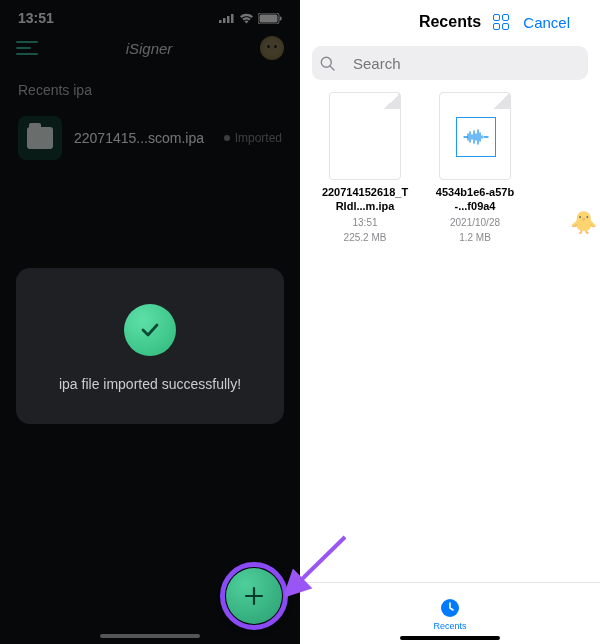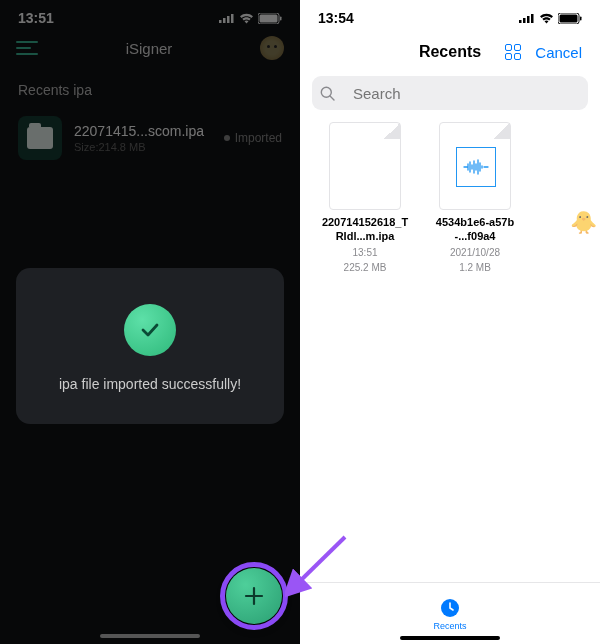--- a/index.html
+++ b/index.html
@@ -12,21 +12,21 @@
   .status-bar { height: 30px; display: flex; align-items: center; justify-content: space-between; padding: 6px 18px 0; font-size: 14px; font-weight: 600; }
   .phone-left .status-bar { color: #fff; }
   .phone-right .status-bar { color: #000; }
   .status-icons { display: flex; align-items: center; gap: 4px; }
 
   
   .nav-left { height: 36px; display: flex; align-items: center; justify-content: space-between; padding: 0 16px; }
   .hamburger { width: 22px; height: 14px; display: flex; flex-direction: column; justify-content: space-between; }
   .hamburger span { display: block; height: 2px; background: #3ab795; border-radius: 2px; }
   .hamburger span:nth-child(2){ width: 70%; }
-  .nav-title { flex:1; text-align:center; color:#ddd; font-size:15px; font-weight:500; }
+  .nav-title { flex:1; text-align:center; color:#ddd; font-size:15px; font-weight:500;font-style:italic; }
   .avatar { width:24px; height:24px; border-radius:50%; background:radial-gradient(circle,#e7d38b 40%,#d4b66a 70%); position:relative; opacity:.6;}
   .avatar::before,.avatar::after{content:'';position:absolute;width:3px;height:3px;background:#333;border-radius:50%;top:9px;}
   .avatar::before{left:7px;} .avatar::after{right:7px;}
 
   .dim-overlay { position:absolute; inset:0; background:rgba(0,0,0,0.55); pointer-events:none; z-index:2;}
 
   .section-title { color:#bbb; font-size:14px; padding:16px 18px 10px; }
 
   .file-row { display:flex; align-items:center; padding:8px 18px; gap:12px; }
   .file-icon-box { width:44px; height:44px; background:#143c33; border-radius:8px; display:flex; align-items:center; justify-content:center; position:relative;}
@@ -43,21 +43,21 @@
   .toast-msg{color:#ccc; font-size:14px;}
 
   .fab { position:absolute; bottom:20px; right:18px; width:56px; height:56px; border-radius:50%; background:radial-gradient(circle at 35% 30%,#4ecf9a,#2a9e72); display:flex; align-items:center; justify-content:center; z-index:4; box-shadow:0 4px 10px rgba(0,0,0,0.4);}
   .fab-ring{position:absolute;inset:-6px;border:5px solid #8a4af5;border-radius:50%;}
 
   .home-indicator{position:absolute;bottom:6px;left:50%;transform:translateX(-50%);width:100px;height:4px;background:#555;border-radius:3px;z-index:5;}
 
   
   .nav-right{height:40px;display:flex;align-items:center;justify-content:center;padding:4px 12px 0;position:relative;}
   .nav-right-title{font-size:16px; font-weight:600; color:#000;}
-  .nav-right-actions{position:absolute; right:18px; display:flex; align-items:center; gap:14px;}
+  .nav-right-actions{position:absolute; right:30px; display:flex; align-items:center; gap:14px;}
   .grid-icon{display:grid;grid-template-columns:repeat(2,7px);grid-template-rows:repeat(2,7px);gap:2px;}
   .grid-icon span{border:1.5px solid #007aff;border-radius:2px;}
   .cancel-btn{color:#007aff;font-size:15px;}
 
   .search-bar{margin:6px 12px 12px;background:#eeeef0;border-radius:9px;height:34px;display:flex;align-items:center;padding:0 8px;gap:18px;}
   .search-bar input{border:none;background:transparent;font-size:15px;color:#8a8a8e;outline:none;flex:1;}
 
   .file-grid{display:flex;gap:20px;padding:0 20px;}
   .file-item{width:90px;text-align:center;}
   .doc-thumb{width:72px;height:88px;margin:0 auto 6px;background:#fff;border:1px solid #e3e3e6;border-radius:4px;position:relative;}
@@ -112,21 +112,20 @@
   </div>
 
   <div class="section-title">Recents ipa</div>
 
   <div class="file-row">
     <div class="file-icon-box">
         <div class="file-icon-inner"></div>
       </div>
     <div class="file-meta">
       <div class="file-name">22071415...scom.ipa</div>
-      <div class="file-size">Size:214.8 MB</div>
     </div>
     <div class="file-status">
       <span class="status-dot"></span>
       <span>Imported</span>
     </div>
   </div>
 
   <div class="dim-overlay"></div>
 
   <div class="toast-card">
@@ -142,39 +141,20 @@
     <div class="fab-ring"></div>
     <svg width="22" height="22" viewBox="0 0 22 22">
         <path d="M11 3 V19 M3 11 H19" stroke="#0c3b2c" stroke-width="2.2" stroke-linecap="round"></path>
       </svg>
   </div>
 
   <div class="home-indicator"></div>
 </div>
 
 <div class="phone phone-right">
-  <div class="status-bar">
-    <span>13:54</span>
-    <div class="status-icons">
-      <svg width="16" height="10" viewBox="0 0 16 10">
-          <rect x="0" y="7" width="2.5" height="3" fill="#000"></rect>
-          <rect x="4" y="5" width="2.5" height="5" fill="#000"></rect>
-          <rect x="8" y="3" width="2.5" height="7" fill="#000"></rect>
-          <rect x="12" y="1" width="2.5" height="9" fill="#000"></rect>
-        </svg>
-      <svg width="15" height="11" viewBox="0 0 15 11">
-          <path d="M7.5 10.5 L5.5 8.2 C6.6 7.3 8.4 7.3 9.5 8.2 Z M3.3 5.8 C5.6 3.7 9.4 3.7 11.7 5.8 L10.2 7.5 C8.7 6.2 6.3 6.2 4.8 7.5 Z M1 3.3 C4.6 0 10.4 0 14 3.3 L12.5 5 C9.7 2.5 5.3 2.5 2.5 5 Z" fill="#000"></path>
-        </svg>
-      <svg width="24" height="11" viewBox="0 0 24 11">
-          <rect x="0" y="0" width="21" height="11" rx="2.5" fill="none" stroke="#000" stroke-width="1"></rect>
-          <rect x="1.5" y="1.5" width="18" height="8" rx="1.5" fill="#000"></rect>
-          <rect x="22" y="3.5" width="1.5" height="4" rx="0.7" fill="#000"></rect>
-        </svg>
-    </div>
-  </div>
 
   <div class="nav-right">
     <div class="nav-right-title">Recents</div>
     <div class="nav-right-actions">
       <div class="grid-icon">
           <span></span>
           <span></span>
           <span></span>
           <span></span>
         </div>

